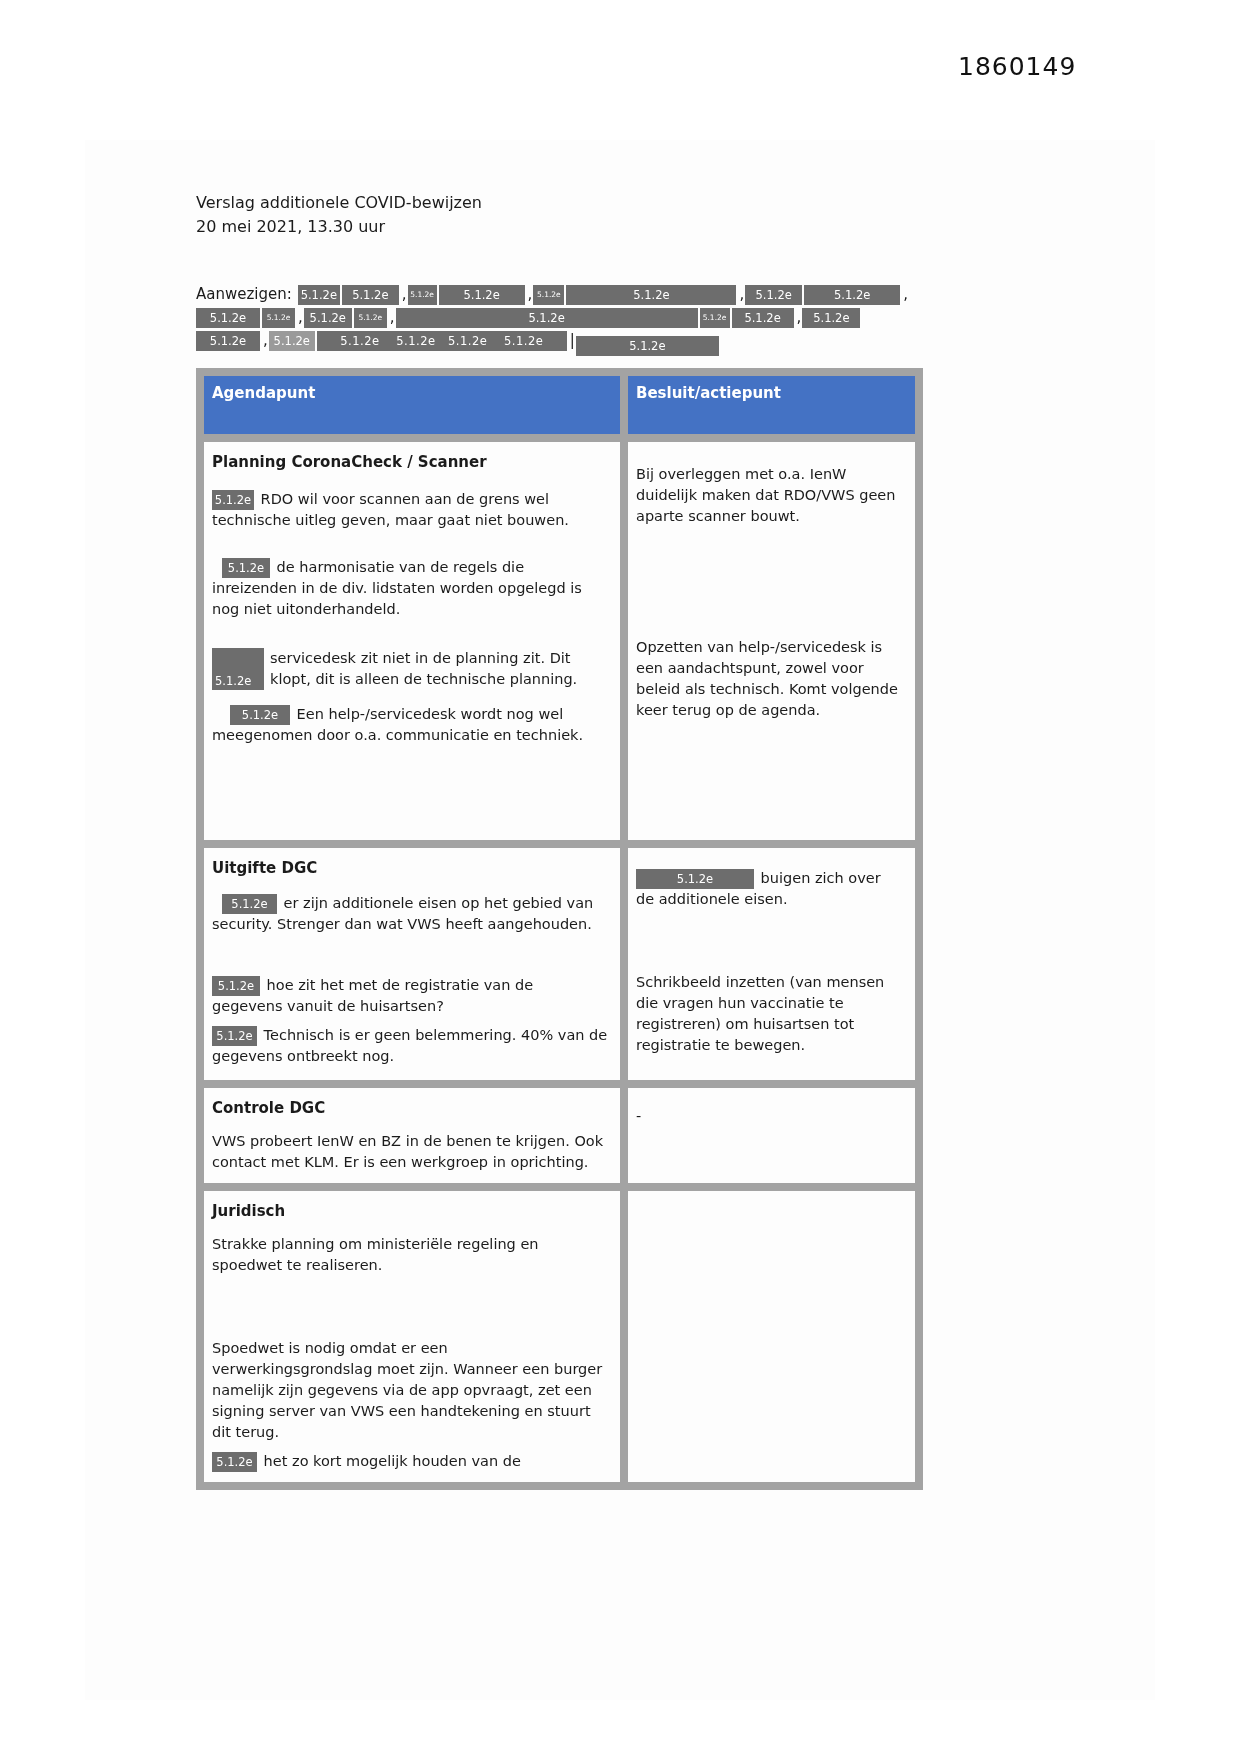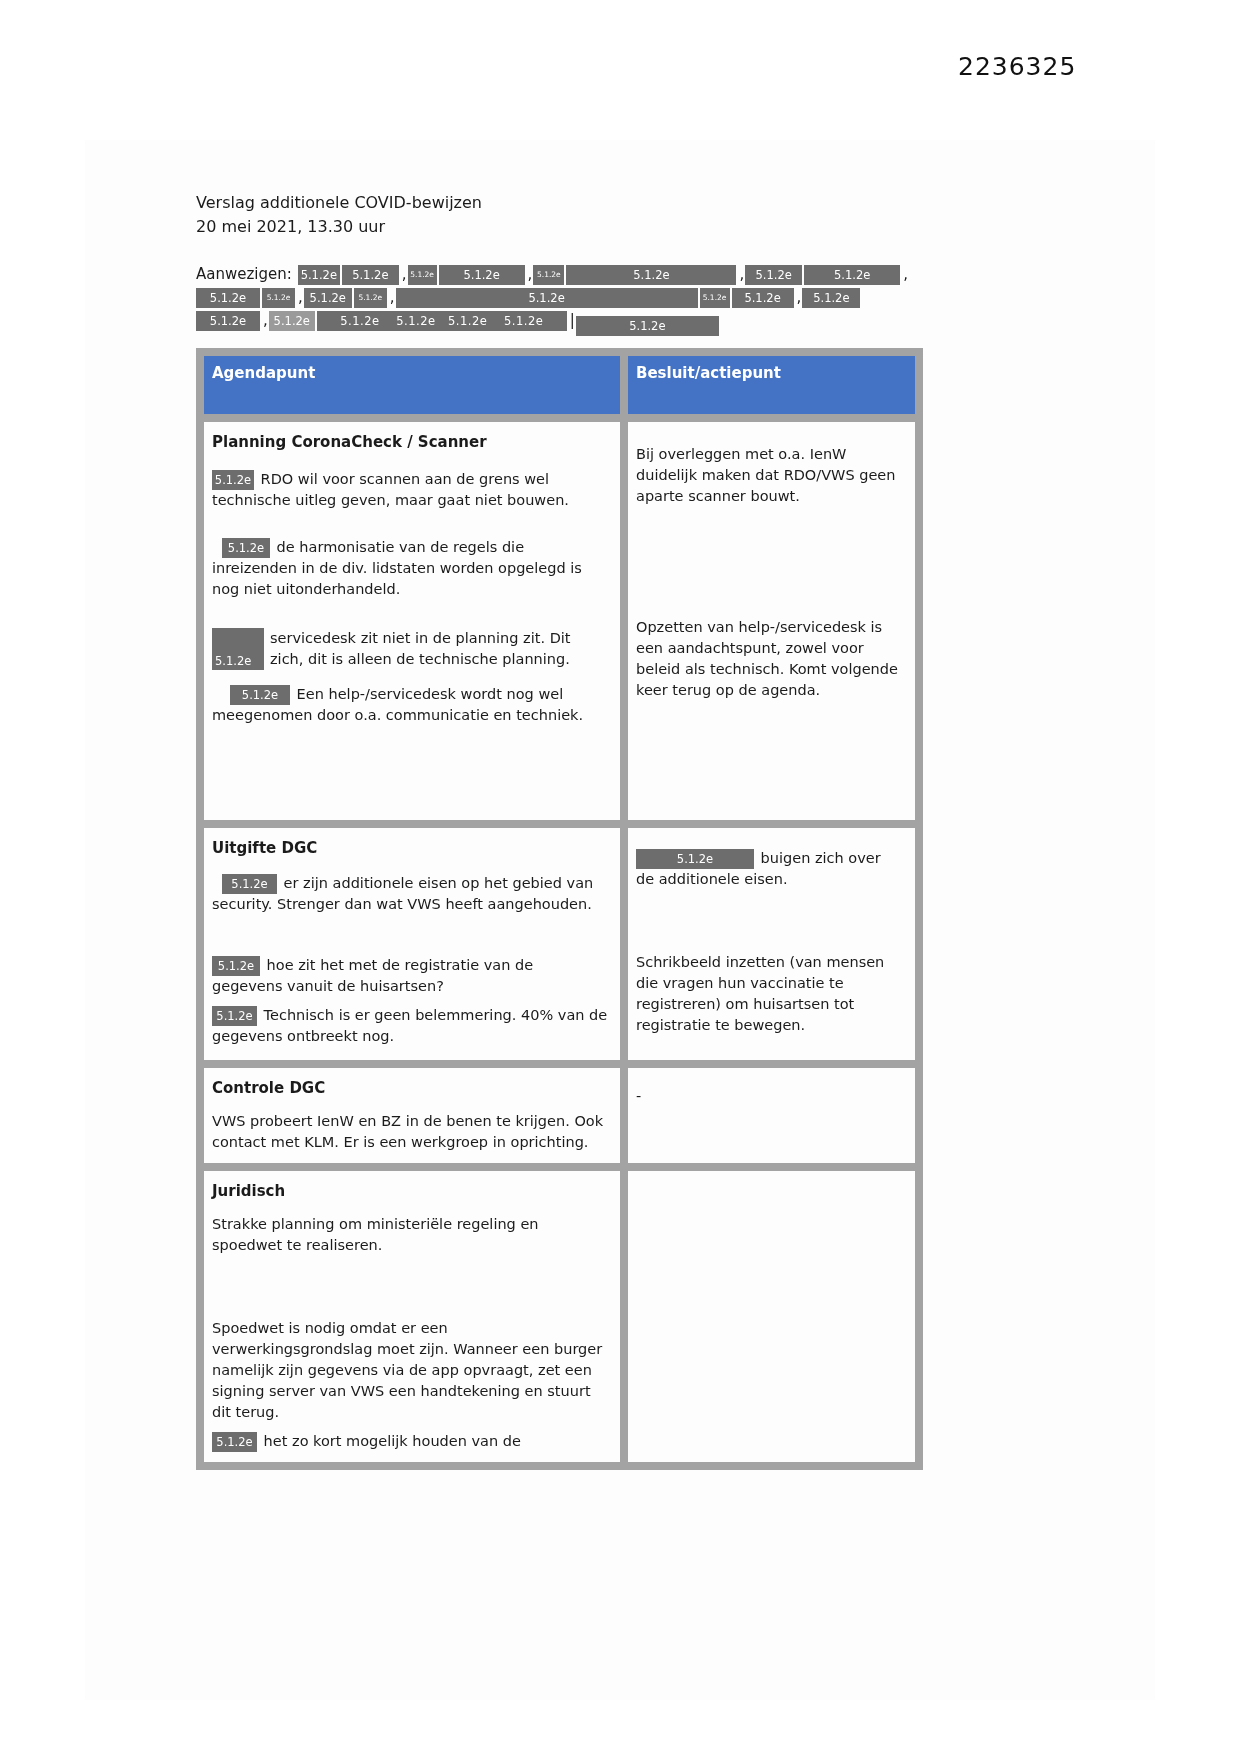--- a/index.html
+++ b/index.html
@@ -14,21 +14,21 @@
   .scan-tint{position:absolute;left:85px;top:140px;width:1070px;height:1560px;background:#fdfdfd;}
   .page-number{
     position:absolute;top:52px;left:958px;
     font-size:25px;letter-spacing:1px;color:#111;
   }
   .content{position:absolute;left:196px;top:192px;width:722px;}
   .title{font-size:16px;line-height:22px;}
   .subtitle{font-size:16px;line-height:22px;margin-top:2px;}
 
   
-  .attendees{margin-top:26px;font-size:15px;}
+  .attendees{margin-top:46px;font-size:15px;}
   .att-line{height:22px;white-space:nowrap;margin-bottom:1px;}
   .att-label{display:inline-block;margin-right:6px;vertical-align:bottom;line-height:21px;}
   .sep{display:inline-block;vertical-align:bottom;line-height:21px;margin:0 1px;}
 
   .redaction{
     display:inline-block;background:#6d6d6d;color:#ffffff;
     text-align:center;font-size:11.5px;height:20px;line-height:20px;
     vertical-align:bottom;margin-right:2px;overflow:hidden;
   }
   .redaction.small{font-size:7.5px;}
@@ -59,21 +59,21 @@
   .para{font-size:14.5px;line-height:21px;overflow:hidden;}
   .para .ptext{white-space:normal;}
   .cell-right .para{font-size:14.5px;}
 </style>
 </head>
 <body>
 
 <div class="page">
   <div class="scan-tint"></div>
 
-  <div class="page-number">2236325</div>
+  <div class="page-number">1860149</div>
 
   <div class="content">
     <div class="title">Verslag additionele COVID-bewijzen</div>
     <div class="subtitle">20 mei 2021, 13.30 uur</div>
 
     <div class="attendees" id="attendees">
         <div class="att-line"><span class="att-label">Aanwezigen:</span><span class="redaction" style="width: 42px;">5.1.2e</span><span class="redaction" style="width: 57px;">5.1.2e</span><span class="sep">, </span><span class="redaction small" style="width: 29px;">5.1.2e</span><span class="redaction" style="width: 86px;">5.1.2e</span><span class="sep">, </span><span class="redaction small" style="width: 31px;">5.1.2e</span><span class="redaction" style="width: 170px;">5.1.2e</span><span class="sep">, </span><span class="redaction" style="width: 57px;">5.1.2e</span><span class="redaction" style="width: 96px;">5.1.2e</span><span class="sep">,</span></div>
         <div class="att-line"><span class="redaction" style="width: 64px;">5.1.2e</span><span class="redaction small" style="width: 33px;">5.1.2e</span><span class="sep">, </span><span class="redaction" style="width: 48px;">5.1.2e</span><span class="redaction small" style="width: 33px;">5.1.2e</span><span class="sep">, </span><span class="redaction" style="width: 302px;">5.1.2e</span><span class="redaction small" style="width: 30px;">5.1.2e</span><span class="redaction" style="width: 62px;">5.1.2e</span><span class="sep">, </span><span class="redaction" style="width: 58px;">5.1.2e</span></div>
         <div class="att-line"><span class="redaction" style="width: 64px;">5.1.2e</span><span class="sep">,</span><span class="redaction light" style="width: 46px;">5.1.2e</span><span class="redaction multi" style="width: 250px;">5.1.2e    5.1.2e   5.1.2e    5.1.2e</span><span class="sep">|</span><span class="redaction offset" style="width: 143px;">5.1.2e</span></div>
       </div>
@@ -88,21 +88,21 @@
           <th>Agendapunt</th>
           <th>Besluit/actiepunt</th>
         </tr>
       </thead>
       <tbody id="minutes-body">
           <tr>
             <td class="cell-left" style="height: 406px;">
               <div class="item-title">Planning CoronaCheck / Scanner</div>
               <div class="para" style="margin-top: 16px;"><span class="redaction" style="width: 42px;">5.1.2e</span><span class="ptext"> RDO wil voor scannen aan de grens wel technische uitleg geven, maar gaat niet bouwen.</span></div>
               <div class="para" style="margin-top: 26px;"><span class="redaction" style="width: 48px; margin-left: 10px;">5.1.2e</span><span class="ptext"> de harmonisatie van de regels die inreizenden in de div. lidstaten worden opgelegd is nog niet uitonderhandeld.</span></div>
-              <div class="para" style="margin-top: 28px;"><span class="redaction tall" style="width: 52px;">5.1.2e</span><span class="ptext"> servicedesk zit niet in de planning zit. Dit zich, dit is alleen de technische planning.</span></div>
+              <div class="para" style="margin-top: 28px;"><span class="redaction tall" style="width: 52px;">5.1.2e</span><span class="ptext"> servicedesk zit niet in de planning zit. Dit klopt, dit is alleen de technische planning.</span></div>
               <div class="para" style="margin-top: 14px;"><span class="redaction" style="width: 60px; margin-left: 18px;">5.1.2e</span><span class="ptext"> Een help-/servicedesk wordt nog wel meegenomen door o.a. communicatie en techniek.</span></div>
             </td>
             <td class="cell-right">
               <div class="para" style="margin-top: 16px;"><span class="ptext">Bij overleggen met o.a. IenW duidelijk maken dat RDO/VWS geen aparte scanner bouwt.</span></div>
               <div class="para" style="margin-top: 110px;"><span class="ptext">Opzetten van help-/servicedesk is een aandachtspunt, zowel voor beleid als technisch. Komt volgende keer terug op de agenda.</span></div>
             </td>
           </tr>
           <tr>
             <td class="cell-left" style="height: 240px;">
               <div class="item-title">Uitgifte DGC</div>

